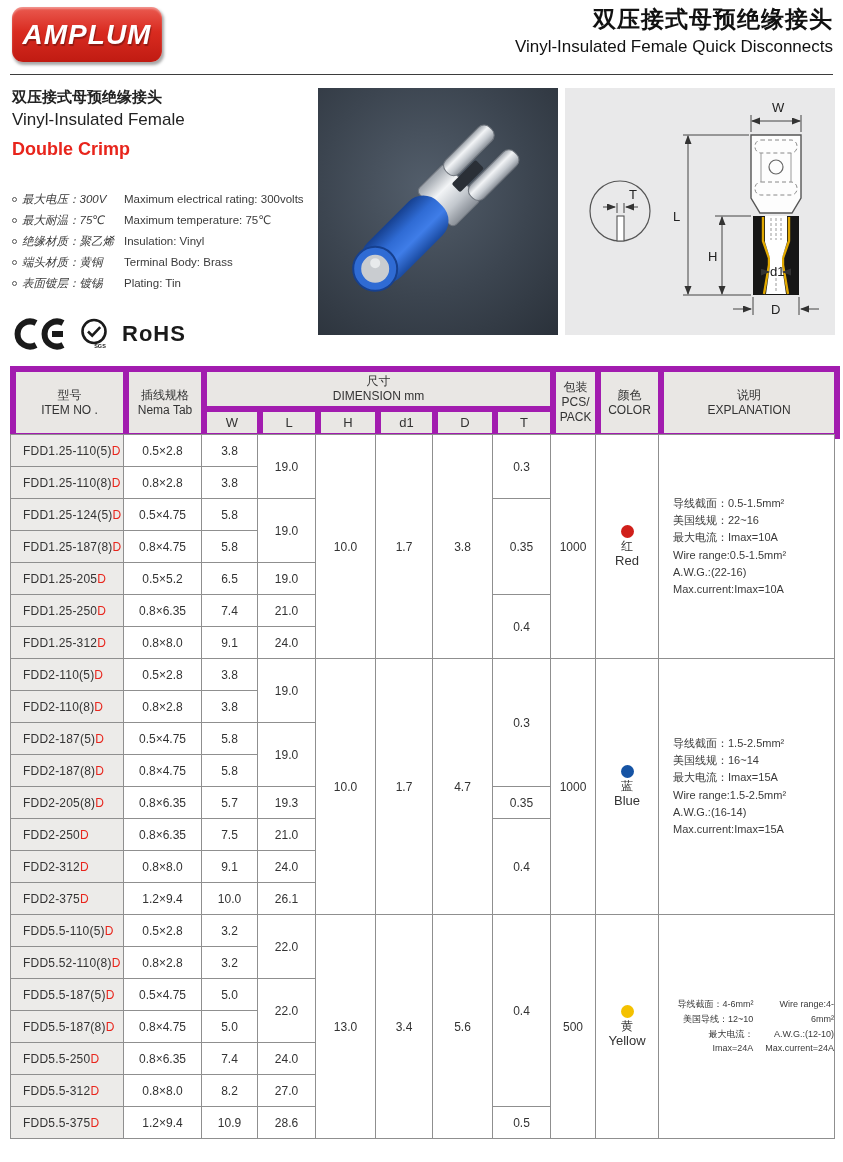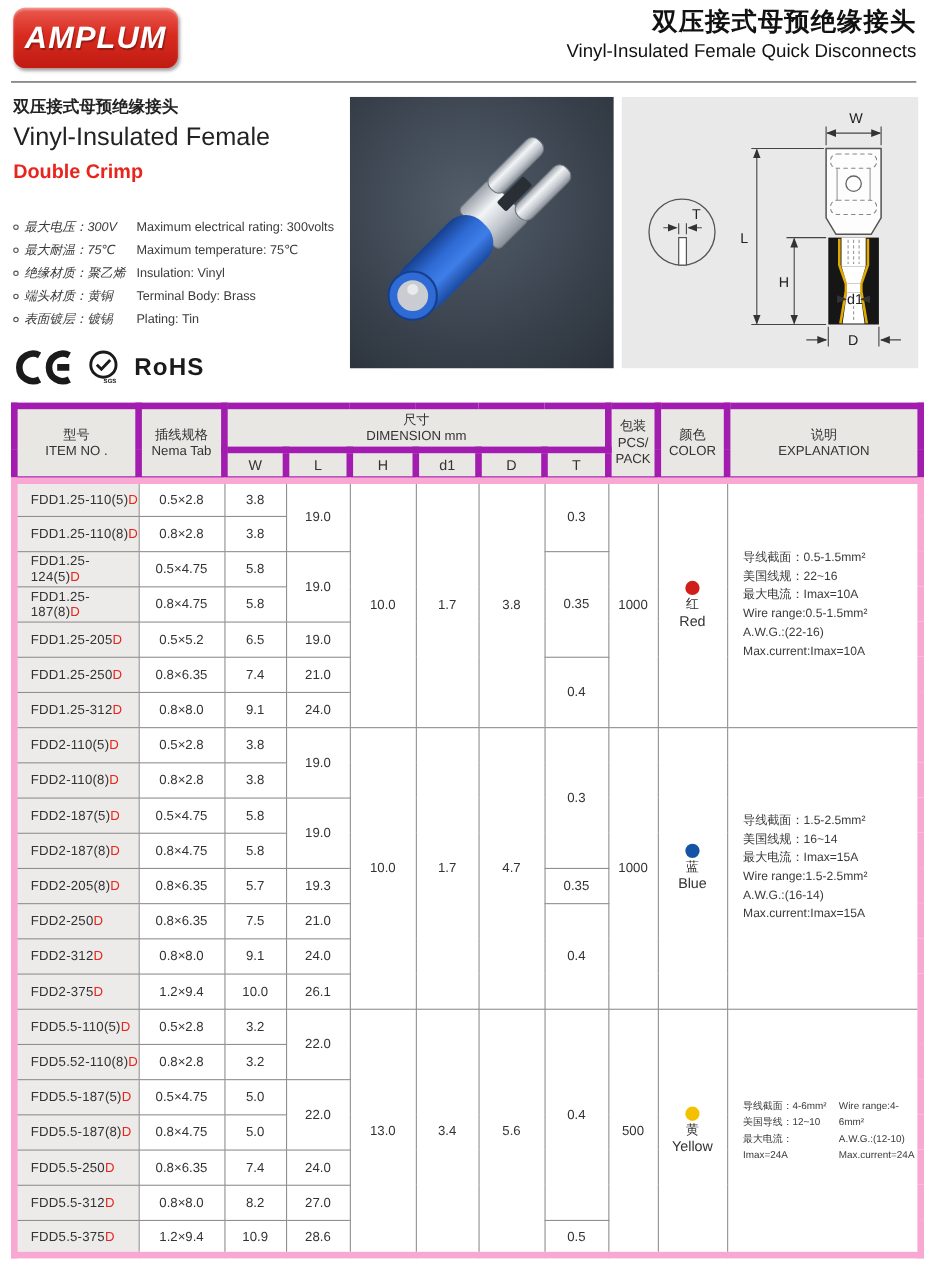--- a/index.html
+++ b/index.html
@@ -15,21 +15,21 @@
   .logo span { color:#fff; font-weight:bold; font-style:italic; font-size:28px; letter-spacing:1px;
                text-shadow:1px 1.5px 1px rgba(0,0,0,.3); }
   .header-titles { position:absolute; right:10px; top:4px; text-align:right; }
   .header-title-zh { font-size:23px; font-weight:bold; color:#111; letter-spacing:1px; }
   .header-title-en { font-size:17px; color:#111; margin-top:2px; }
   .header-rule { position:absolute; left:10px; top:74px; width:823px; height:1px; background:#3d3d3d; }
 
   
   .intro { position:absolute; left:12px; top:88px; width:300px; }
   .intro-title-zh { font-size:15px; font-weight:bold; color:#222; }
-  .intro-title-en { font-size:23px; color:#222; line-height:1.22; margin-top:3px; }
+  .intro-title-en { font-size:17px; color:#222; line-height:1.22; margin-top:3px; }
   .double-crimp { font-size:18px; font-weight:bold; color:#e8251c; margin-top:8px; }
   .spec-list { margin-top:32px; }
   .spec-row { display:flex; align-items:baseline; margin-bottom:6px; font-size:11.5px; color:#3a3a3a; }
   .spec-zh { width:112px; display:flex; align-items:baseline;font-style:italic; }
   .bullet { width:5px; height:5px; border:1px solid #555; border-radius:50%; display:inline-block; margin-right:5px; flex:0 0 auto; position:relative; top:-1px; }
   .spec-en { flex:1; }
   .certs { position:absolute; left:12px; top:316px; display:flex; align-items:center; }
   .rohs { font-size:22px; font-weight:bold; color:#1a1a1a; margin-left:10px; letter-spacing:1px; }
 
   
@@ -40,28 +40,28 @@
 
   
   .hdr-table, .body-table { border-collapse:collapse; table-layout:fixed; width:824px; }
   .hdr-table { position:absolute; left:10px; top:366px; border:2px solid #3c3c3c; }
   .hdr-table td { border:6px solid #a21caf; background:#e9e7e4; text-align:center; vertical-align:middle;
                   font-size:12.5px; color:#333; padding:2px 0; }
   .hdr-top { height:26px; }
   .hdr-dims td { height:27px; font-size:13px; }
   .hdr-small { font-size:12px; line-height:1.25; }
 
-  .body-table { position:absolute; left:10px; top:434px; border:6px solid #f9a8d4; }
+  .body-table { position:absolute; left:10px; top:434px; border:1px solid #f9a8d4; }
   .body-table td { border:1px solid #8f8f8f; text-align:center; vertical-align:middle;
                    font-size:12px; color:#333; height:32px; background:#fff; }
   td.item { background:#ecebe9; text-align:left; padding-left:12px; font-size:12px; letter-spacing:.2px; }
   td.item .red { color:#e8251c; }
   td.expl { text-align:left; padding-left:14px; }
   .expl-lines { font-size:11px; line-height:1.55; color:#3a3a3a; }
-  .expl-cols { display:flex; gap:8px; font-size:9px; line-height:1.65; color:#3a3a3a; }
+  .expl-cols { display:flex; gap:8px; font-size:9px; line-height:1.65; color:#3a3a3a;text-align:right; }
   .dot { width:13px; height:13px; border-radius:50%; margin:0 auto 1px auto; }
   .c-zh { font-size:12px; line-height:1.2; }
   .c-en { font-size:13px; line-height:1.2; }
 </style>
 </head>
 <body>
 
 <div class="page">
 
   <div class="logo">

